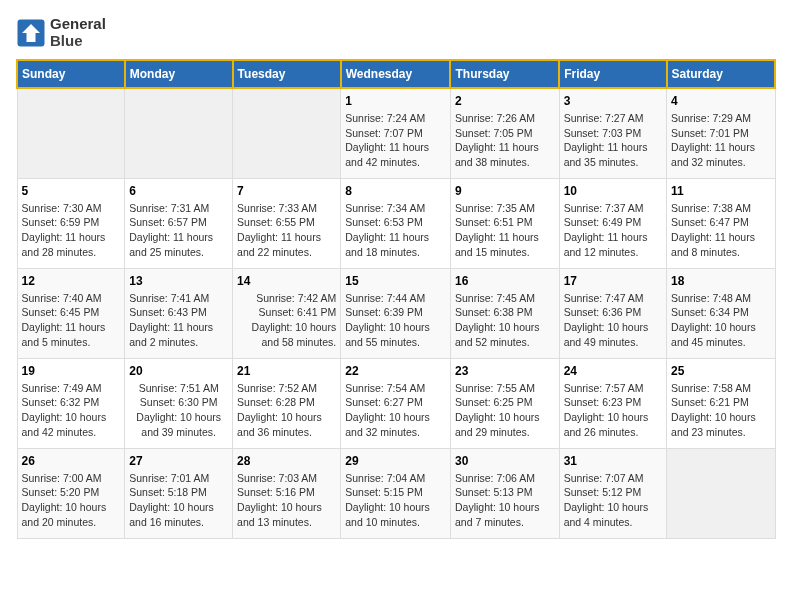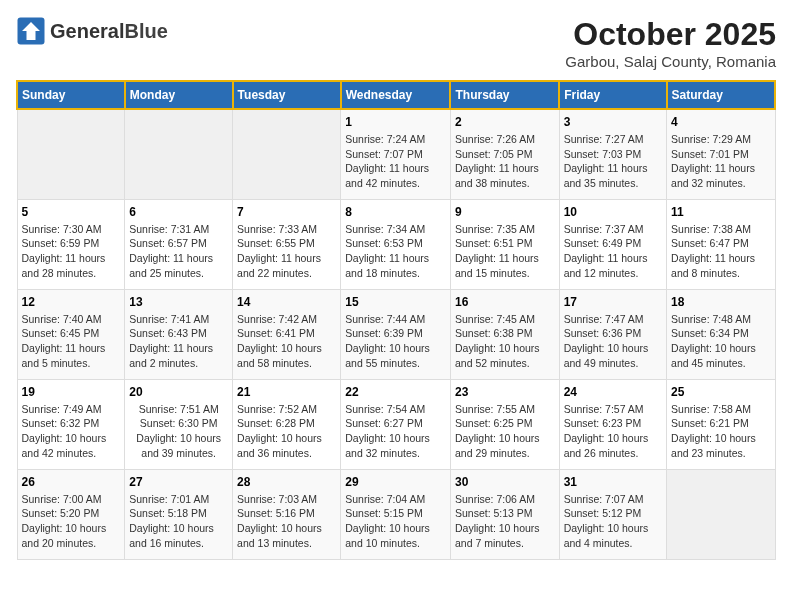--- a/index.html
+++ b/index.html
@@ -15,22 +15,22 @@
       justify-content: space-between;
       align-items: flex-start;
       margin-bottom: 10px;
     }
     .logo {
       display: flex;
       align-items: center;
     }
     .logo-text {
       display: flex;
-      flex-direction: row;
-      font-size: 20px;
+      flex-direction: column;
+      font-size: 15px;
       font-weight: bold;
       line-height: 1.1;
     }
     .logo-general { color: #333; }
     .logo-blue { color: #404040; }
     .logo-icon {
       width: 30px;
       height: 30px;
       margin-right: 4px;
     }
@@ -98,24 +98,20 @@
   <div class="logo">
     <svg class="logo-icon" viewBox="0 0 40 40">
       <rect x="2" y="2" width="36" height="36" rx="4" fill="#2a6db5"></rect>
       <polygon points="20,8 32,20 26,20 26,32 14,32 14,20 8,20" fill="white"></polygon>
     </svg>
     <div class="logo-text">
       <span class="logo-general">General</span>
       <span class="logo-blue">Blue</span>
     </div>
   </div>
-  <div class="title-block">
-    <div class="month-title">October 2025</div>
-    <div class="subtitle">Garbou, Salaj County, Romania</div>
-  </div>
 </div>
 
 <table>
   <thead>
     <tr>
     <th>Sunday</th>
         <th>Monday</th>
         <th>Tuesday</th>
         <th>Wednesday</th>
         <th>Thursday</th>
@@ -218,21 +214,21 @@
         </td>
         <td>
           <span class="day-num">13</span>
           <div class="day-info" style="white-space: pre-line;">Sunrise: 7:41 AM
 Sunset: 6:43 PM
 Daylight: 11 hours
 and 2 minutes.</div>
         </td>
         <td>
           <span class="day-num">14</span>
-          <div class="day-info" style="white-space: pre-line;">Sunrise: 7:42 AM
+          <div class="day-info" style="white-space: pre-line; text-align: right;">Sunrise: 7:42 AM
 Sunset: 6:41 PM
 Daylight: 10 hours
 and 58 minutes.</div>
         </td>
         <td>
           <span class="day-num">15</span>
           <div class="day-info" style="white-space: pre-line;">Sunrise: 7:44 AM
 Sunset: 6:39 PM
 Daylight: 10 hours
 and 55 minutes.</div>

